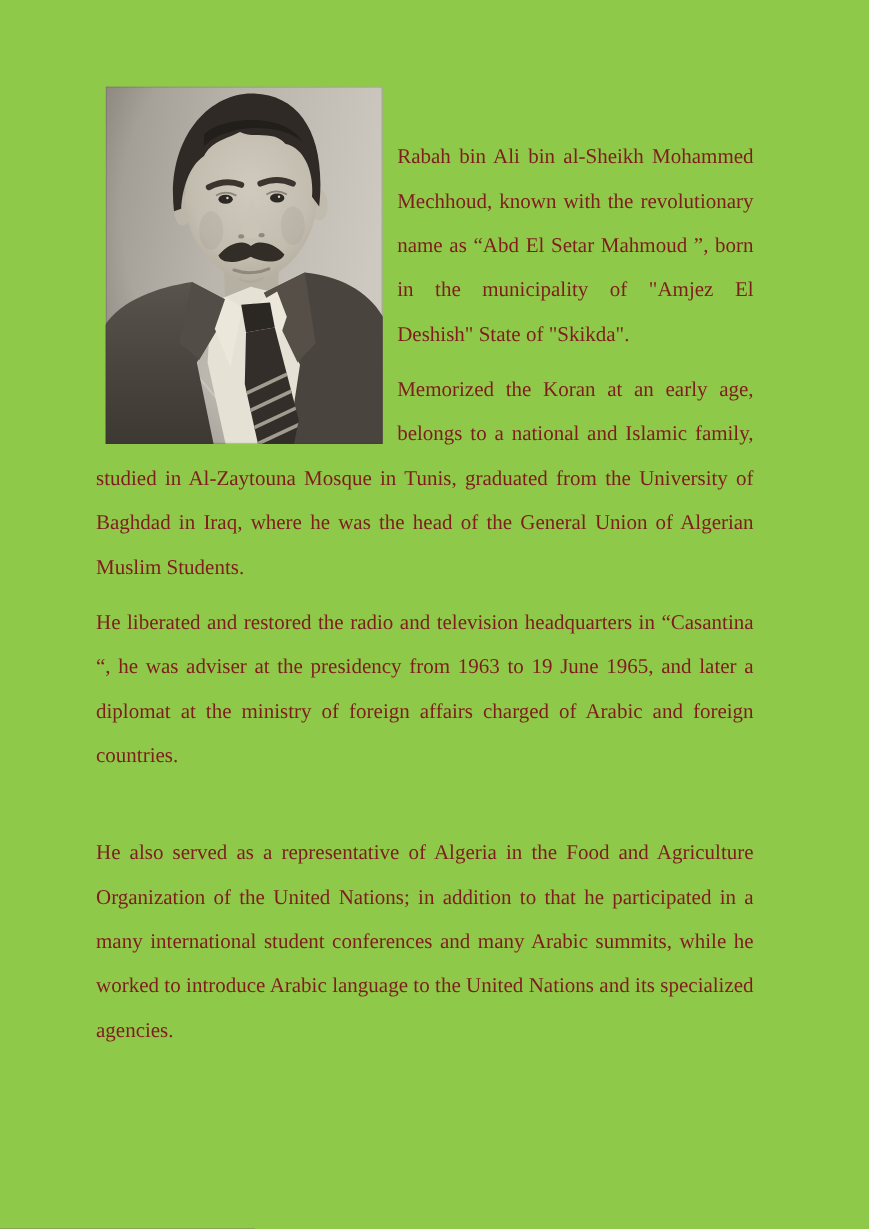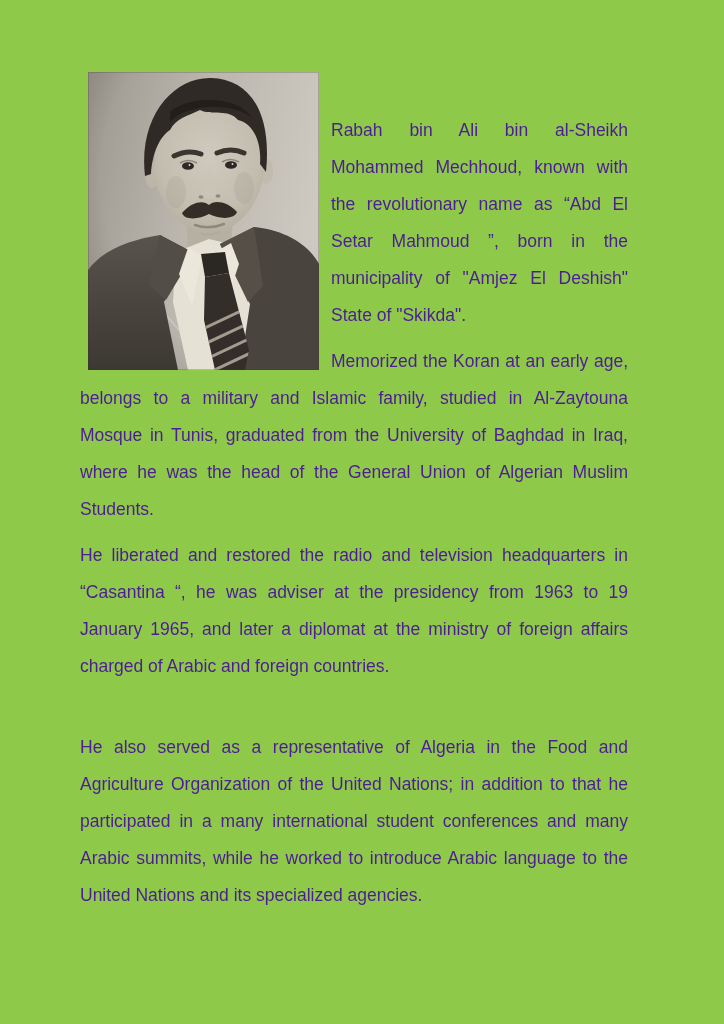--- a/index.html
+++ b/index.html
@@ -9,24 +9,25 @@
     width: 724px;
     height: 1024px;
     margin: 0 auto;
     background: #8FC94A;
     overflow: hidden;
     font-family: "Liberation Sans", "DejaVu Sans", sans-serif;
   }
   .content {
     box-sizing: border-box;
     padding: 72px 96px 0 80px;
-    color: #4c1d95;
+    color: #7f1d1d;
     font-size: 17.5px;
     line-height: 37px;
     font-stretch: condensed;
+    font-family: Liberation Serif, serif;
   }
   .photo-figure {
     float: left;
     width: 231px;
     height: 298px;
     margin: 0 12px 10px 8px;
   }
   .photo-figure svg { display: block; }
   .content p {
     margin: 0 0 9px 0;
@@ -123,18 +124,18 @@
         <path d="M94,141 C104,129 116,128 121,133 C126,128 139,129 149,140 C146,148 130,147 121,142 C112,147 97,149 94,141 Z" fill="#332d27"></path>
 
         <path d="M107,153 Q121,158 136,152" stroke="#91887b" stroke-width="2.5" fill="none" stroke-linecap="round"></path>
         <path d="M112,161 Q121,165 131,160" stroke="#b0a99b" stroke-width="2" fill="none" opacity="0.8" stroke-linecap="round"></path>
 
         <rect x="0.5" y="0.5" width="230" height="297" fill="none" stroke="#3c372d" stroke-opacity="0.25"></rect>
       </svg>
     </div>
 
     <p class="first">Rabah bin Ali bin al-Sheikh Mohammed Mechhoud, known with the revolutionary name as “Abd El Setar Mahmoud ”, born in the municipality of "Amjez El Deshish" State of "Skikda".</p>
-    <p>Memorized the Koran at an early age, belongs to a military and Islamic family, studied in Al-Zaytouna Mosque in Tunis, graduated from the University of Baghdad in Iraq, where he was the head of the General Union of Algerian Muslim Students.</p>
-    <p>He liberated and restored the radio and television headquarters in “Casantina “, he was adviser at the presidency from 1963 to 19 January 1965, and later a diplomat at the ministry of foreign affairs charged of Arabic and foreign countries.</p>
+    <p>Memorized the Koran at an early age, belongs to a national and Islamic family, studied in Al-Zaytouna Mosque in Tunis, graduated from the University of Baghdad in Iraq, where he was the head of the General Union of Algerian Muslim Students.</p>
+    <p>He liberated and restored the radio and television headquarters in “Casantina “, he was adviser at the presidency from 1963 to 19 June 1965, and later a diplomat at the ministry of foreign affairs charged of Arabic and foreign countries.</p>
     <p>He also served as a representative of Algeria in the Food and Agriculture Organization of the United Nations; in addition to that he participated in a many international student conferences and many Arabic summits, while he worked to introduce Arabic language to the United Nations and its specialized agencies.</p>
 
   </div>
 </div>
 
 </body></html>

